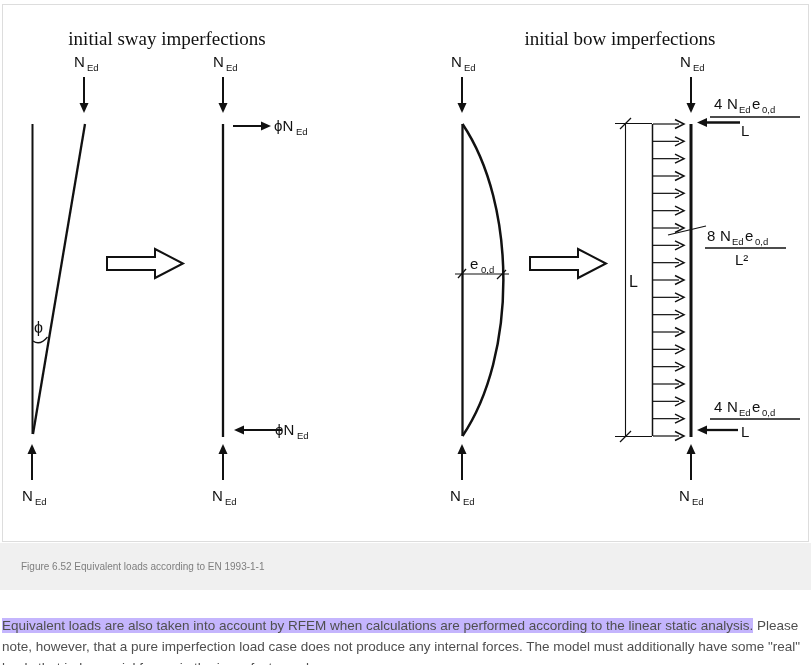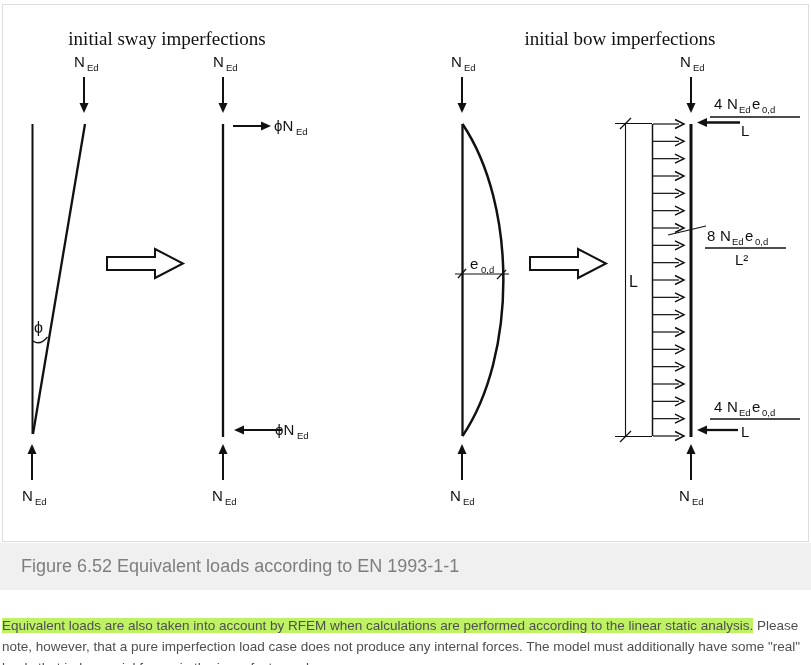--- a/index.html
+++ b/index.html
@@ -22,26 +22,26 @@
   .serif{font-family:"Liberation Serif",serif;font-size:19px;}
   .lbl{font-size:15px;}
   .sub{font-size:9.5px;}
   .phi{font-size:16px;}
   .dimL{font-size:16px;}
 
   
   .caption-bar{position:absolute;left:0;top:543px;width:811px;height:47px;
                background:#f0f0f0;}
   .caption-bar span{display:block;line-height:47px;padding-left:21px;
-                    font-size:18px;color:#7e7e7e;}
+                    font-size:10px;color:#7e7e7e;}
 
   
   .note{position:absolute;left:2px;top:601px;width:808px;
         font-size:13.5px;line-height:21px;color:#4f4f4f;}
-  .hl{background:#bef264;color:inherit;}
+  .hl{background:#c4b5fd;color:inherit;}
 </style>
 </head>
 <body>
 
 <svg class="fig-svg" width="811" height="543" viewBox="0 0 811 543">
   <rect class="figbox" x="2.5" y="4.5" width="806" height="537"></rect>
 
   <text class="serif" x="167" y="45" text-anchor="middle">initial sway imperfections</text>
   <text class="serif" x="620" y="45" text-anchor="middle">initial bow imperfections</text>
 

